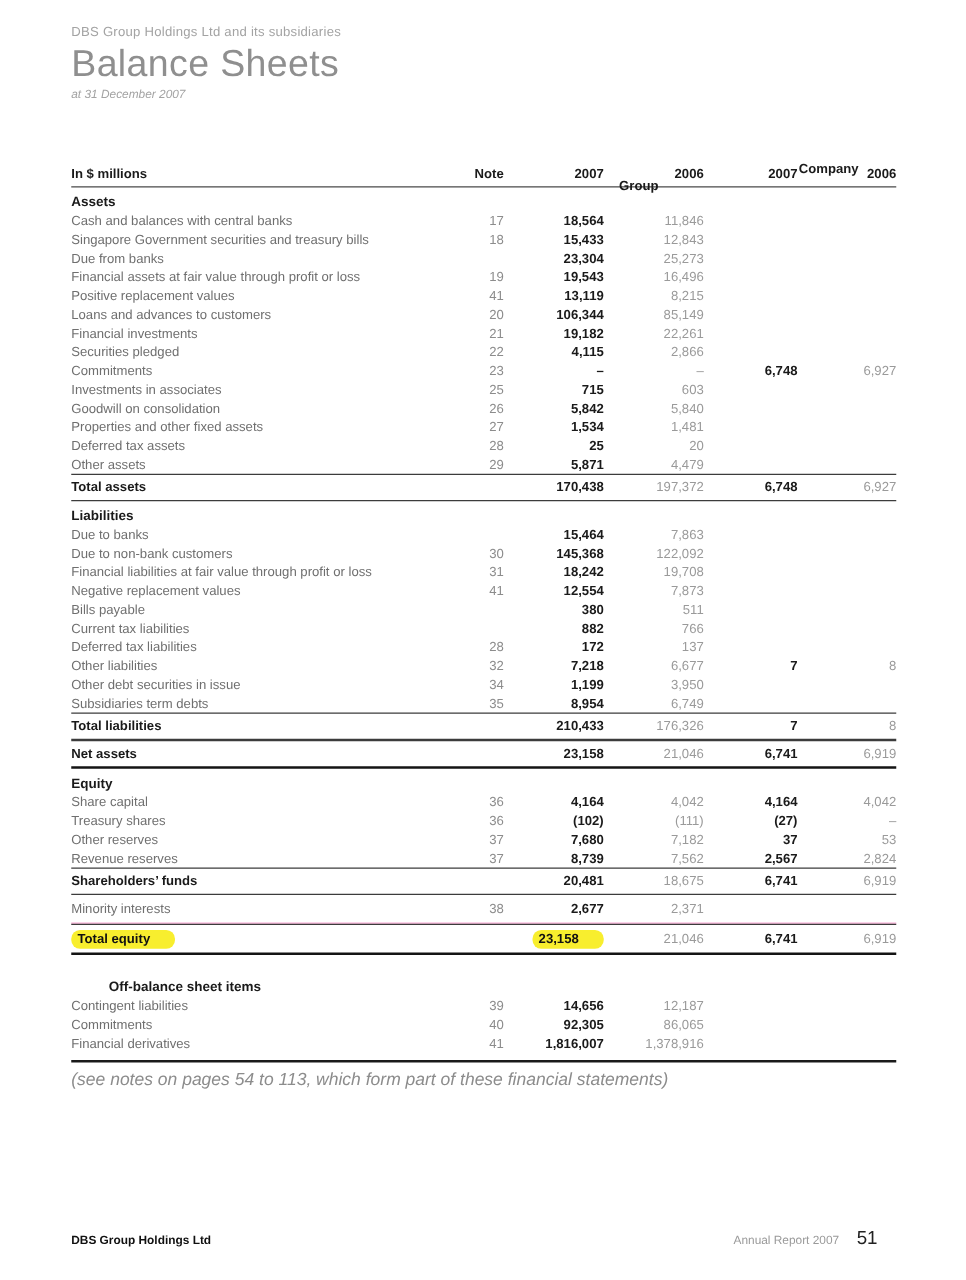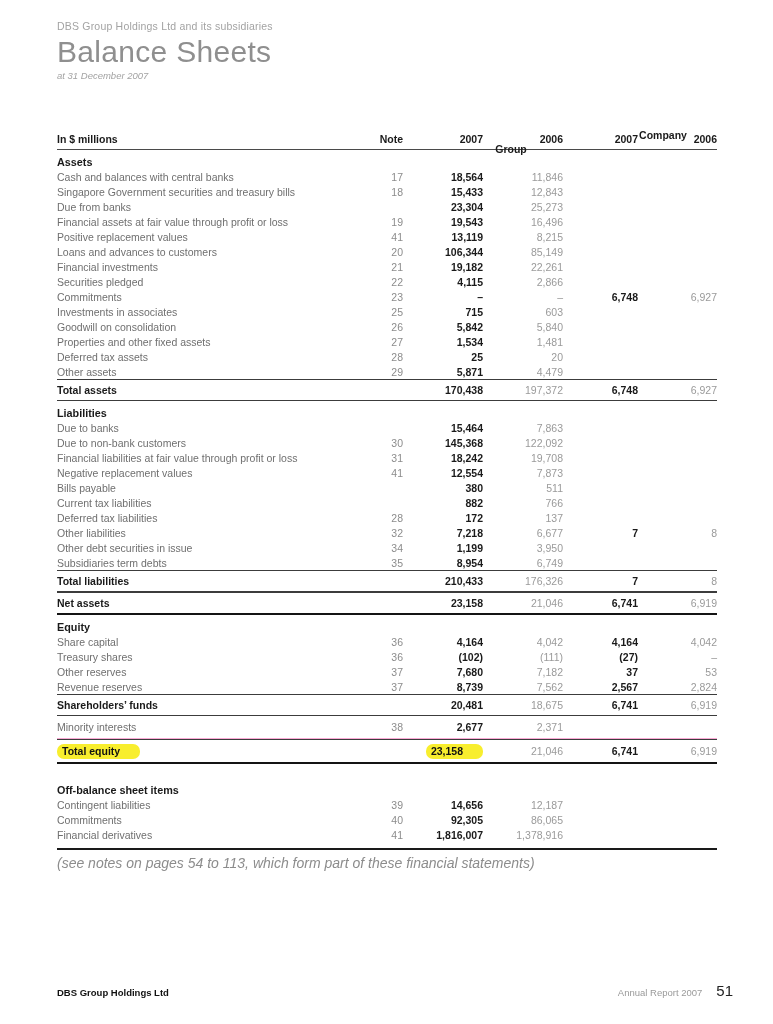--- a/index.html
+++ b/index.html
@@ -32,21 +32,21 @@
   .row.ghead{height:14px;}
   .gspan{grid-column:3/5;text-align:center;font-weight:bold;font-size:10.5px;color:#1a1a1a;transform:translateX(28px);margin-top:28px;}
   .cspan{grid-column:5/7;text-align:center;font-weight:bold;font-size:10.5px;color:#1a1a1a;transform:translateX(23px);}
 
   .row.head{height:20px;border-bottom:1.5px solid #4a4a4a;}
   .row.head .label,.row.head .note,.row.head .v{font-weight:bold;color:#1a1a1a;}
 
   .row.item{height:15px;}
   .row.heading{height:15px;margin-top:4px;}
   .row.heading .label{font-weight:bold;color:#1a1a1a;font-size:10.8px;}
-  .row.biggap{margin-top:18px;}
+  .row.biggap{margin-top:18px;margin-left:30px;}
 
   .row.total{height:20px;border-top:1px solid #3c3c3c;border-bottom:1px solid #3c3c3c;}
   .row.total .label{font-weight:bold;color:#1a1a1a;}
   .row.thickb{border-bottom:2px solid #141414;}
   .row.midrule{height:22px;border-bottom:1px solid #f9a8d4;}
   .row.tall{height:22px;border-bottom:none;}
   .row.tall.thickb{border-bottom:2px solid #141414;}
 
   mark{
     background:#f8ee2e;
@@ -60,21 +60,21 @@
     margin-top:6px;
     border-top:2px solid #1a1a1a;
     padding-top:5px;
     font-size:14px;
     font-style:italic;
     color:#8c8c8c;
   }
 
   
   .footer{
-    position:absolute;left:57px;right:40px;top:982px;
+    position:absolute;left:57px;right:71px;top:982px;
     display:flex;justify-content:space-between;align-items:baseline;
   }
   .footer-left{font-size:9.5px;font-weight:bold;color:#111;}
   .footer-right{display:flex;align-items:baseline;}
   .footer-report{font-size:9.5px;color:#9a9a9a;}
   .footer-page{font-size:15px;color:#222;margin-left:14px;}
 </style>
 </head>
 <body>
 

